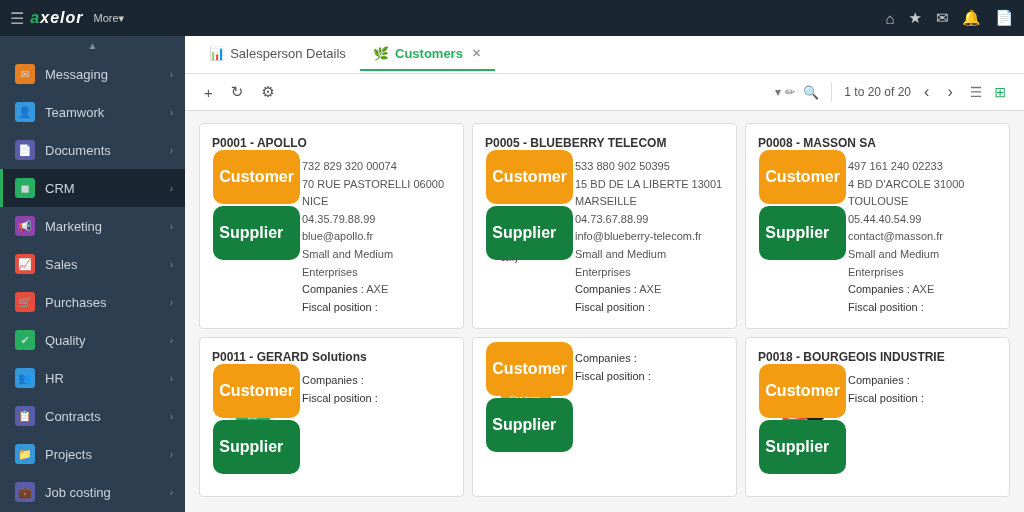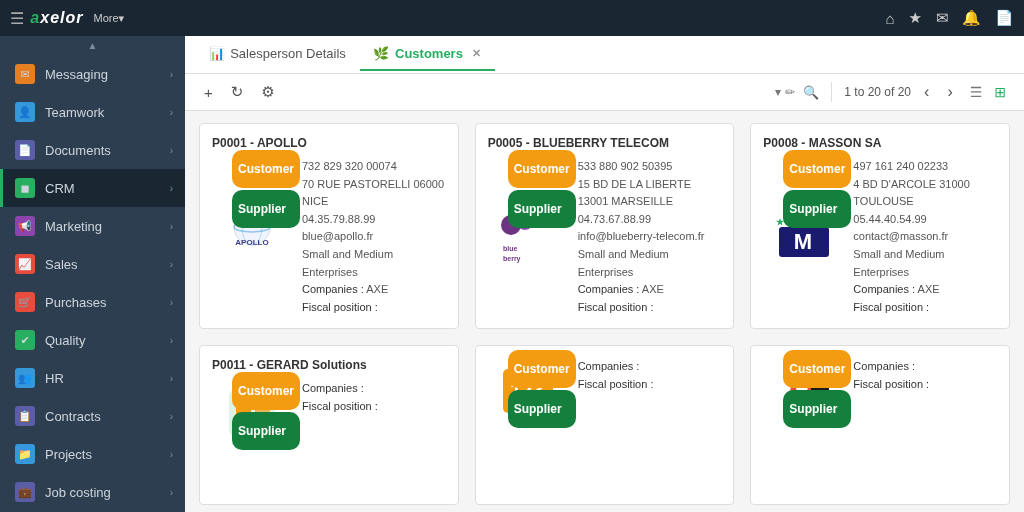--- a/index.html
+++ b/index.html
@@ -153,21 +153,21 @@
 
     
     .cards-container {
       flex: 1;
       overflow-y: auto;
       padding: 12px 14px;
     }
     .cards-grid {
       display: grid;
       grid-template-columns: repeat(3, 1fr);
-      gap: 16px;
+      gap: 8px;
     }
     .card {
       background: #fff;
       border: 1px solid #ddd;
       border-radius: 4px;
       padding: 12px;
       min-height: 160px;
     }
     .card-header {
       font-weight: bold;
@@ -198,23 +198,23 @@
     }
     .card-badges {
       position: absolute;
       top: -8px;
       right: -8px;
       display: flex;
       flex-direction: column;
       gap: 2px;
     }
     .badge {
-      padding: 12px 6px;
+      padding: 18px 6px;
       border-radius: 10px;
-      font-size: 12px;
+      font-size: 16px;
       font-weight: bold;
       color: #fff;
     }
     .badge-customer { background: #f39c12; }
     .badge-supplier { background: #15803d; }
     .card-info {
       flex: 1;
       font-size: 11px;
       color: #555;
       line-height: 1.6;
@@ -524,20 +524,21 @@
                     <span class="badge badge-supplier">Supplier</span>
                   </div>
       </div>
       <div class="card-info">
         <div><span class="bold">Companies :</span> </div>
                   <div><span class="bold">Fiscal position :</span> </div>
       </div>
     </div>
   </div>
             <div class="card">
+    <div class="card-header">P0018 - BOURGEOIS INDUSTRIE</div>
     <div class="card-body">
       <div class="card-logo">
         <div class="card-logo-img">
                     <svg width="65" height="60" viewBox="0 0 65 60">
         <rect x="8" y="8" width="50" height="44" rx="3" fill="#fff"></rect>
         <text x="15" y="48" font-size="40" fill="#e74c3c" font-weight="bold" font-style="italic">B</text>
         <rect x="40" y="15" width="18" height="30" rx="3" fill="#1a1a1a"></rect>
       </svg>
                   </div>
         <div class="card-badges">

